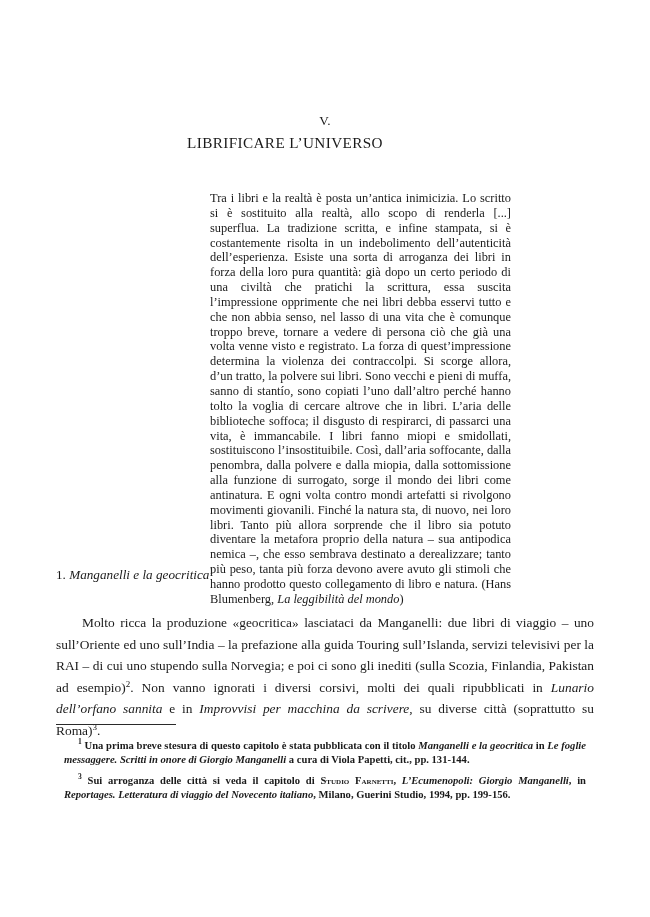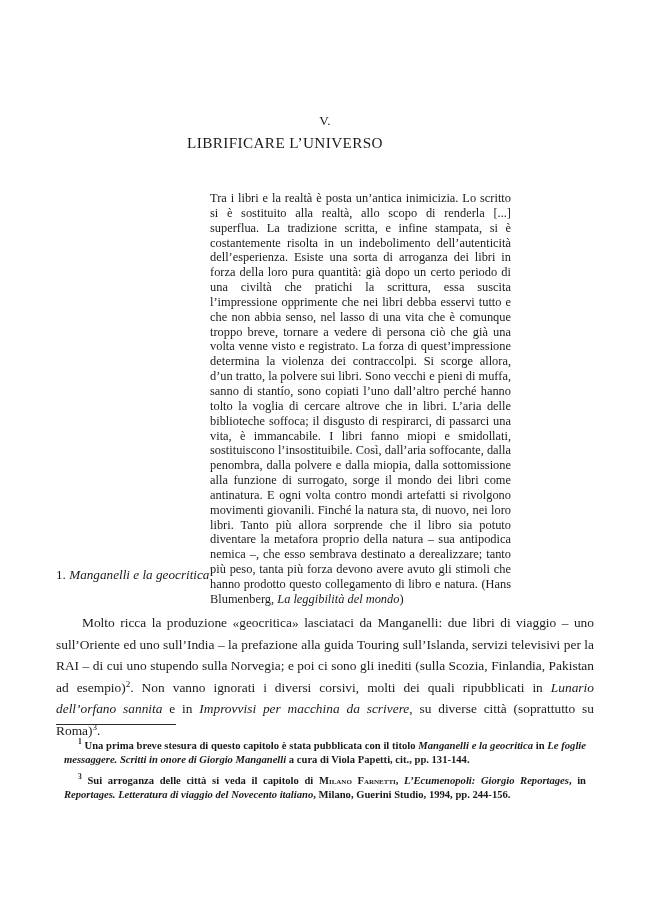--- a/index.html
+++ b/index.html
@@ -156,17 +156,17 @@
 
   <div class="body-par"><span>Molto ricca la produzione «geocritica» lasciataci da Manganelli: due libri di viaggio – uno sull’Oriente ed uno sull’India – la prefazione alla guida Touring sull’Islanda, servizi televisivi per la RAI – di cui uno stupendo sulla Norvegia; e poi ci sono gli inediti (sulla Scozia, Finlandia, Pakistan ad esempio)</span><sup>2</sup><span>. Non vanno ignorati i diversi corsivi, molti dei quali ripubblicati in </span><em>Lunario dell’orfano sannita</em><span> e in </span><em>Improvvisi per macchina da scrivere</em><span>, su diverse città (soprattutto su Roma)</span><sup>3</sup><span>.</span></div>
 
   <div class="footnote-rule"></div>
 
   <div class="footnotes">
 
     <p><sup>1</sup><span> Una prima breve stesura di questo capitolo è stata pubblicata con il titolo </span><em>Manganelli e la geocritica</em><span> in </span><em>Le foglie messaggere. Scritti in onore di Giorgio Manganelli</em><span> a cura di Viola Papetti, cit., pp. 131-144.</span></p>
 
 
-    <p><sup>3</sup><span> Sui arroganza delle città si veda il capitolo di </span><span class="smallcaps">Milano Farnetti</span><span>, </span><em>L’Ecumenopoli: Giorgio Reportages</em><span>, in </span><em>Reportages. Letteratura di viaggio del Novecento italiano</em><span>, Milano, Guerini Studio, 1994, pp. 244-156.</span></p>
+    <p><sup>3</sup><span> Sui arroganza delle città si veda il capitolo di </span><span class="smallcaps">Studio Farnetti</span><span>, </span><em>L’Ecumenopoli: Giorgio Manganelli</em><span>, in </span><em>Reportages. Letteratura di viaggio del Novecento italiano</em><span>, Milano, Guerini Studio, 1994, pp. 199-156.</span></p>
 
   </div>
 
 </div>
 
 </body></html>

